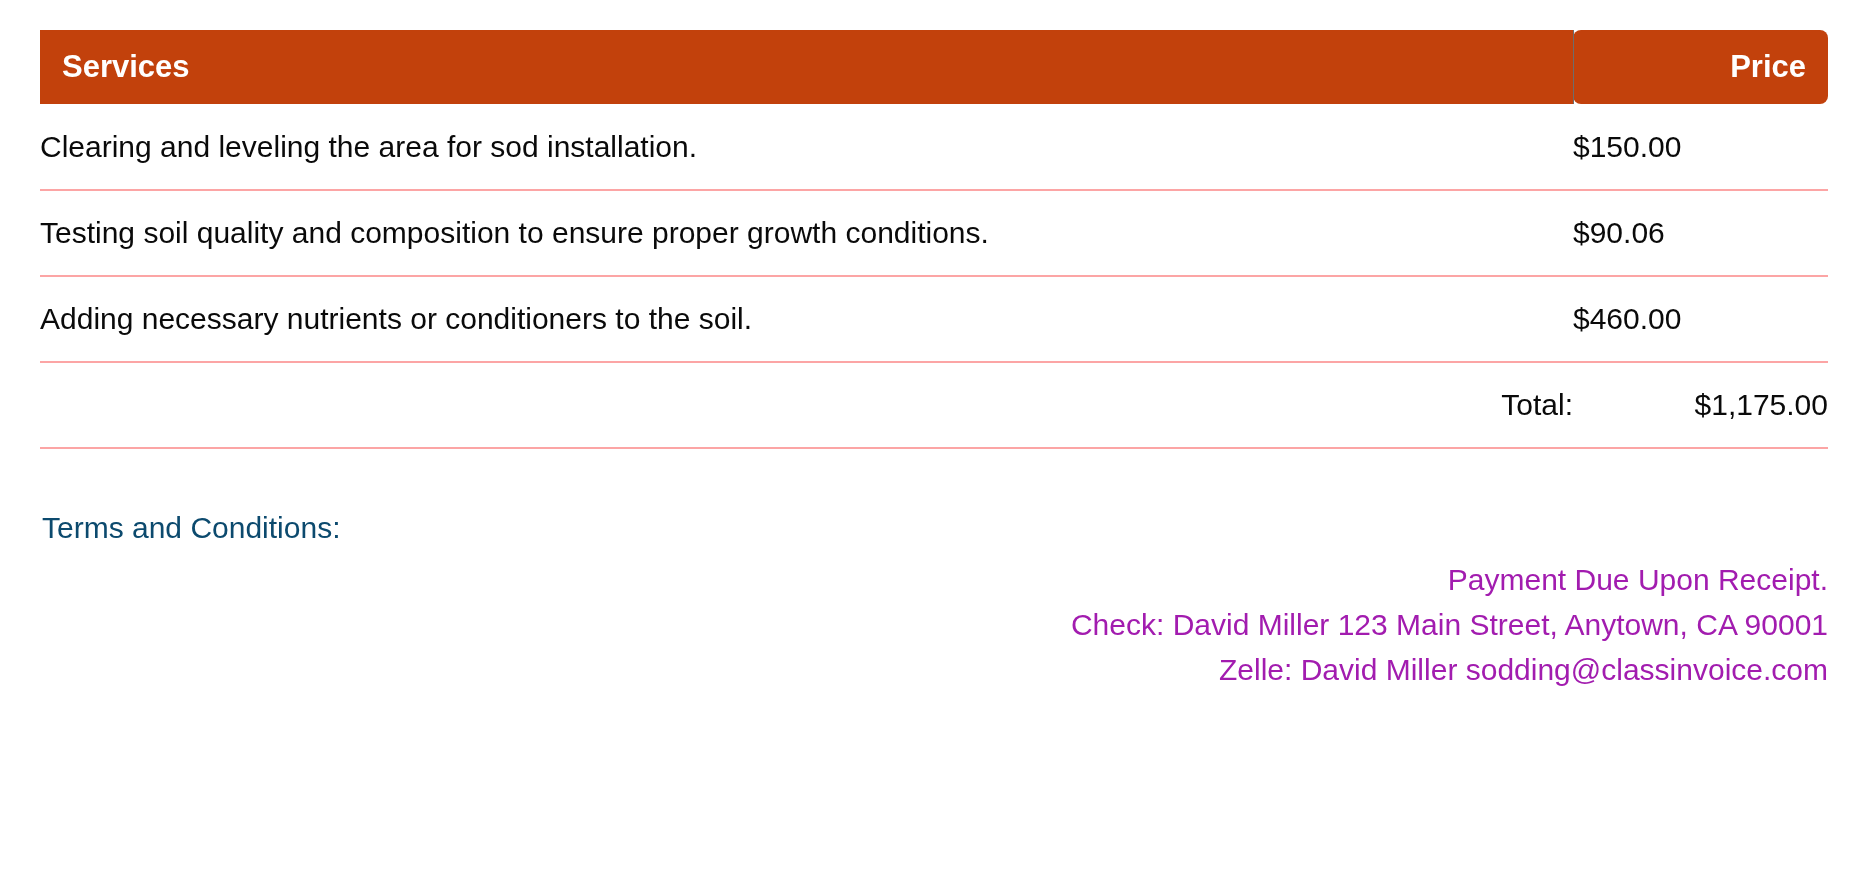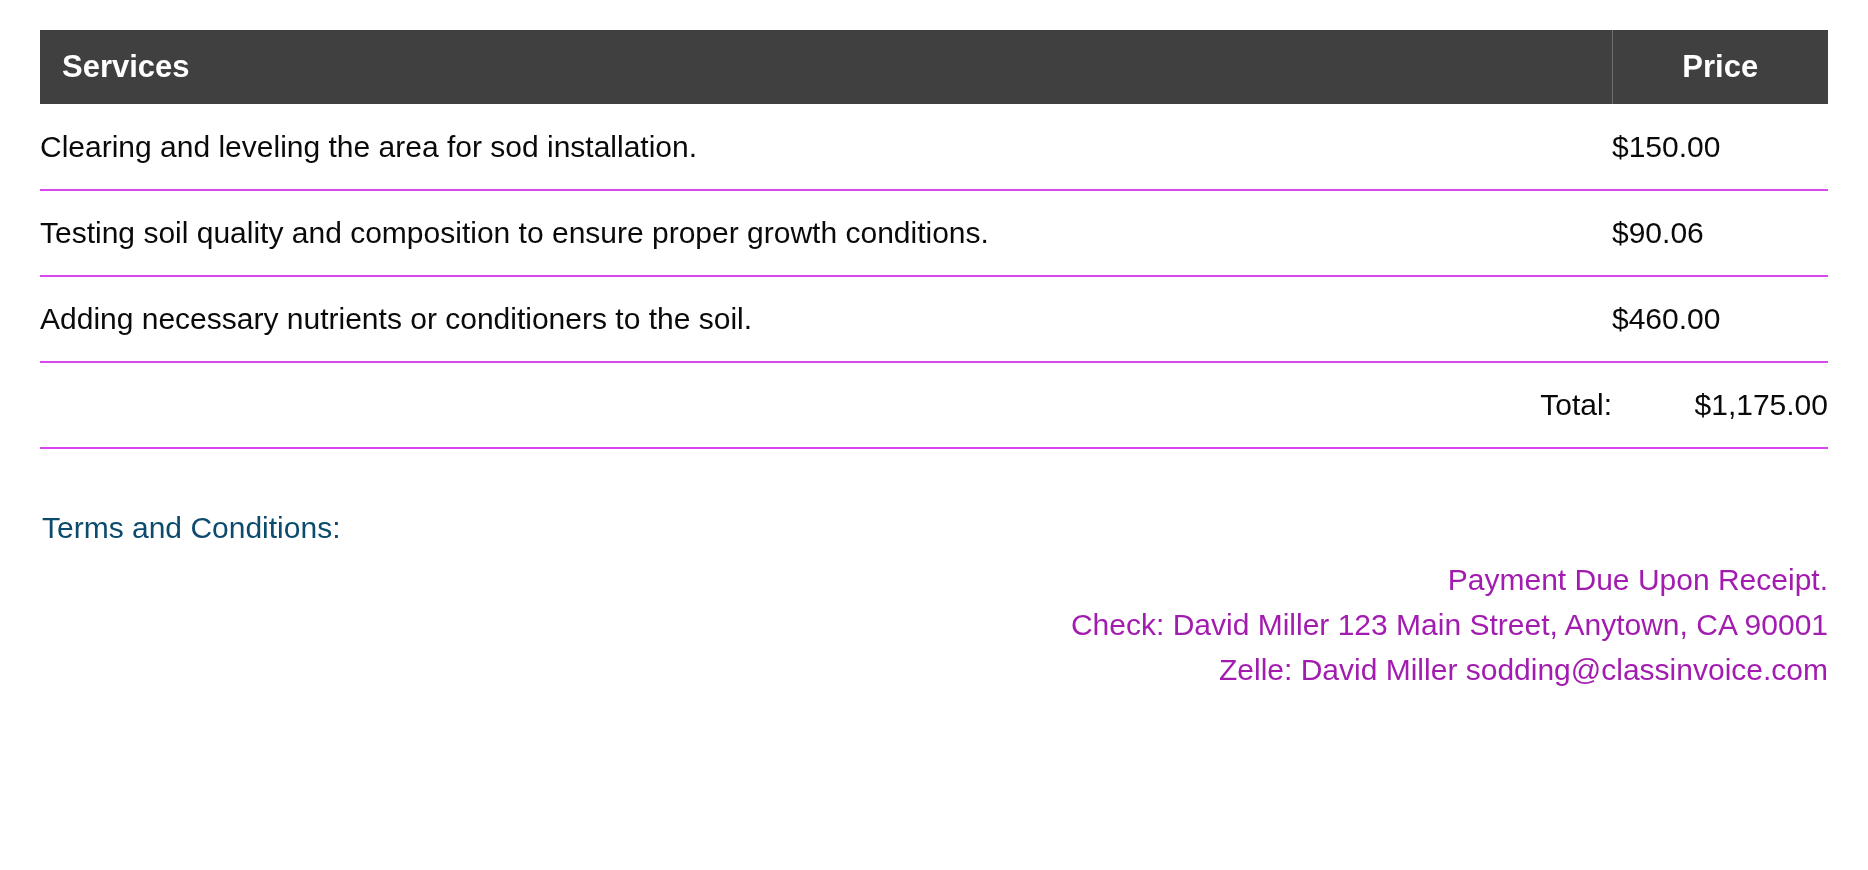--- a/index.html
+++ b/index.html
@@ -21,43 +21,44 @@
     padding: 30px 40px 0 40px;
   }
 
   
   .services-table {
     width: 100%;
     border-collapse: collapse;
     table-layout: fixed;
   }
   .services-table thead th {
-    background: #404040;
+    background: #c2410c;
     color: #ffffff;
     font-size: 31px;
     font-weight: bold;
     padding: 18px 22px;
     height: 74px;
     box-sizing: border-box;
     vertical-align: middle;
   }
   .th-services {
     text-align: left;
     border-right: 1px solid #6d6d6d;
   }
   .th-price {
-    text-align: center;
-    width: 216px;
+    text-align: right;
+    width: 255px;
+    border-radius: 8px;
   }
   .services-table tbody td {
     font-size: 30px;
     font-weight: normal;
     color: #0a0a0a;
     padding: 16px 0 16px 0;
-    border-bottom: 2px solid #d946ef;
+    border-bottom: 2px solid #fca5a5;
     vertical-align: middle;
     height: 86px;
     box-sizing: border-box;
   }
   .td-desc {
     text-align: left;
     padding-left: 4px;
   }
   .td-price {
     text-align: left;

